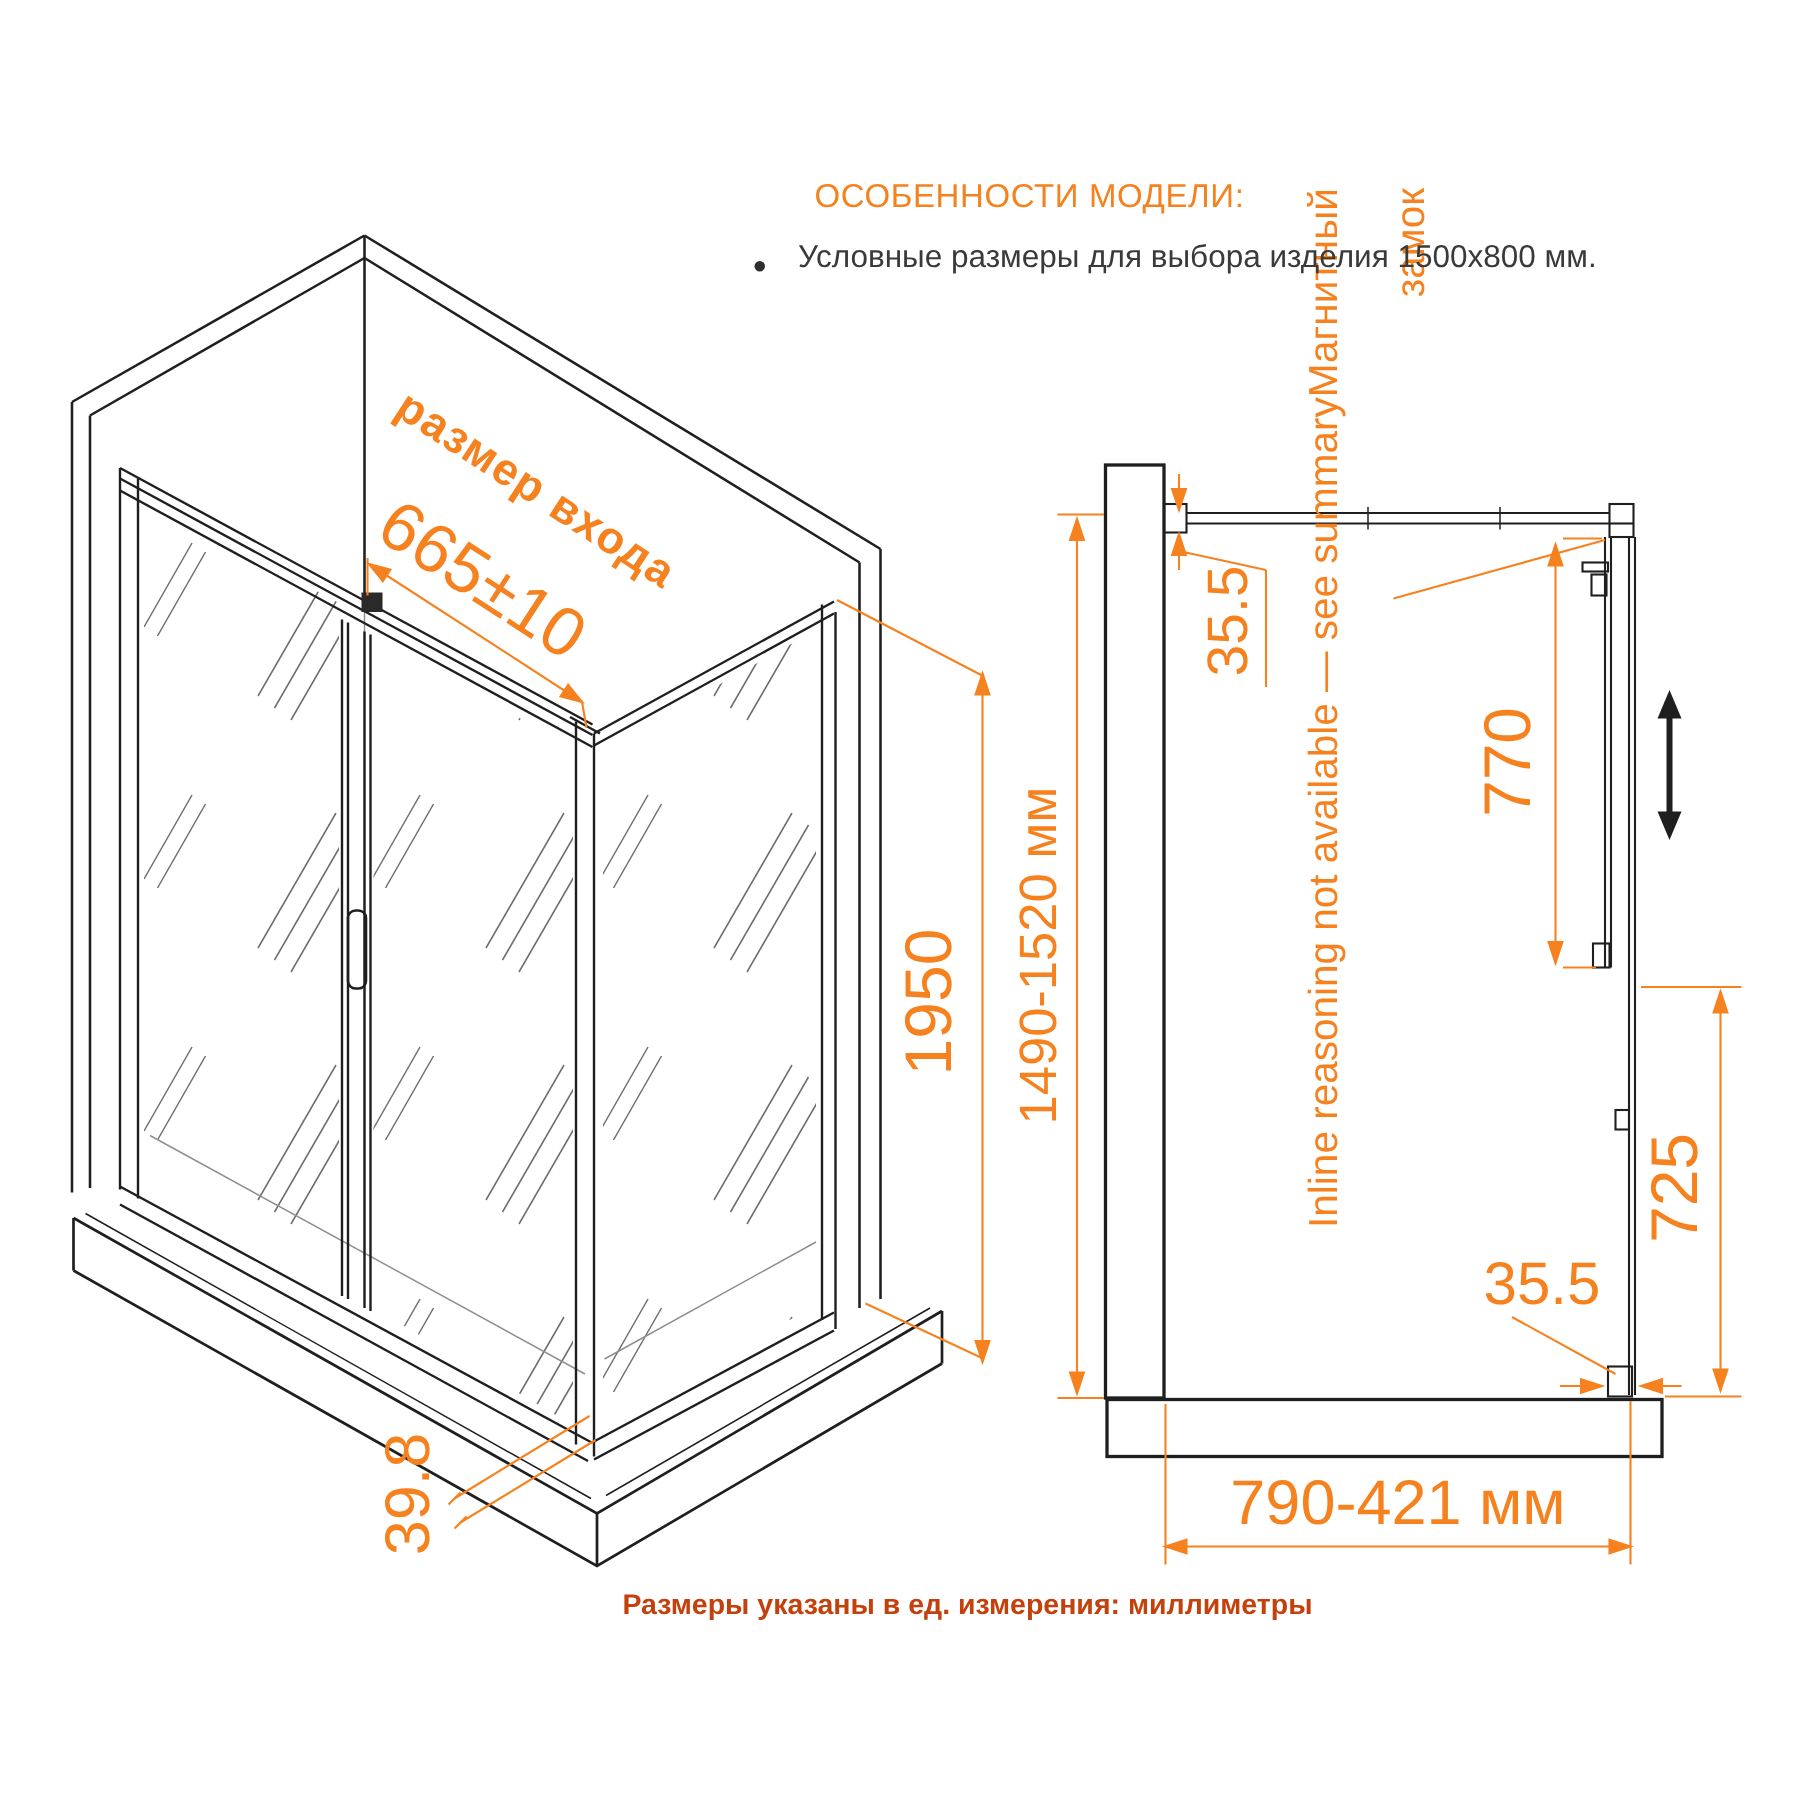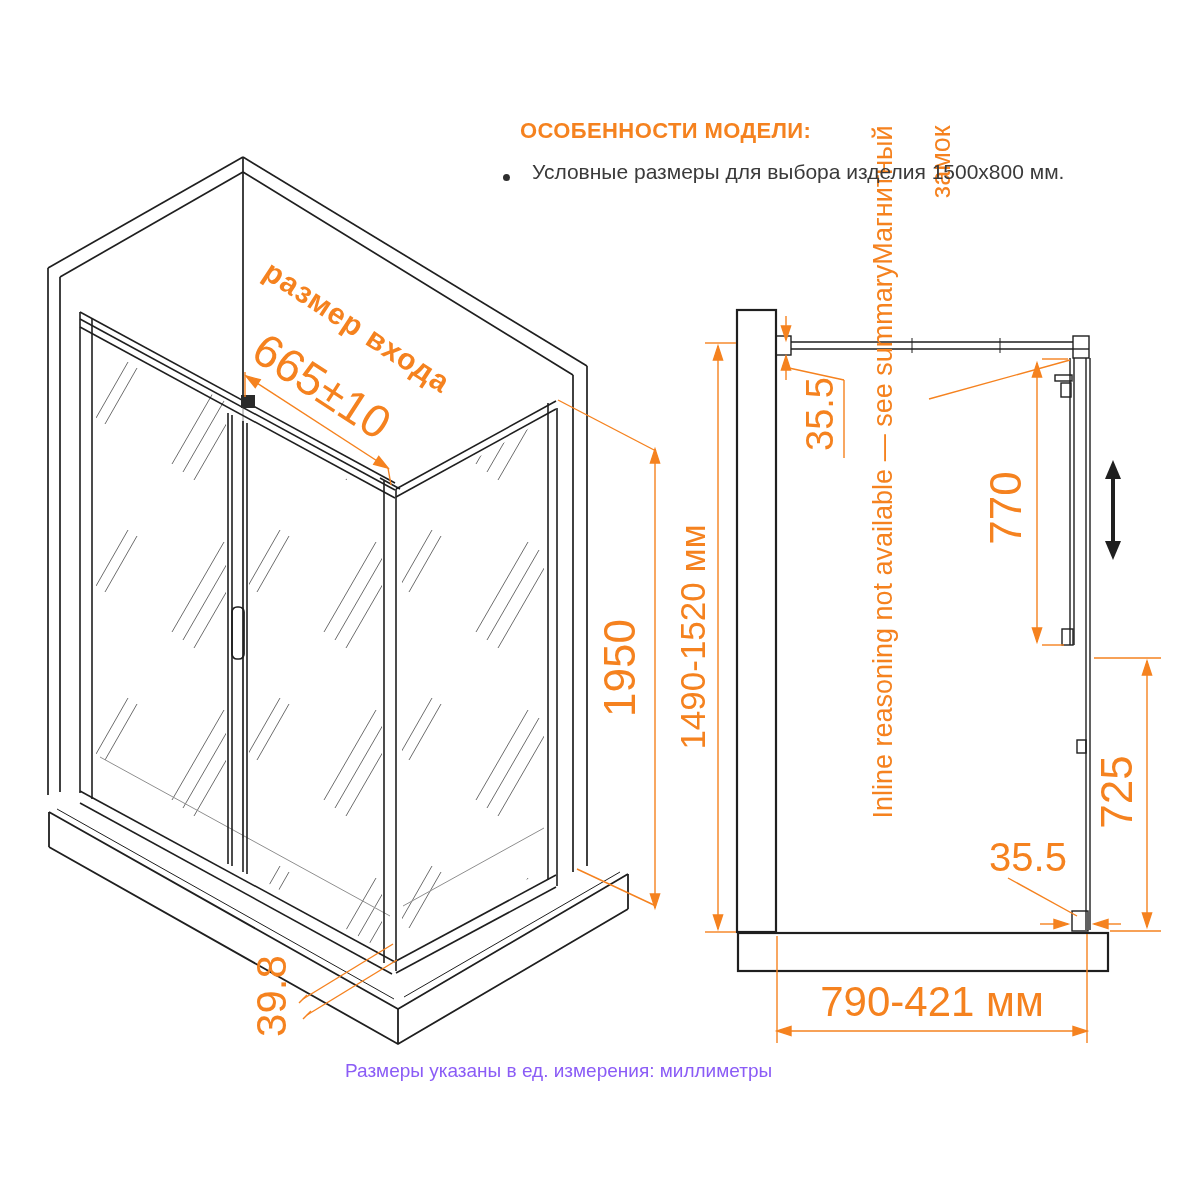--- a/index.html
+++ b/index.html
@@ -1,29 +1,29 @@
 <!DOCTYPE html>
 <html style="--accent: #F5821F;"><head>
 <meta charset="utf-8">
 <style>
   html,body{margin:0;padding:0;background:#ffffff;}
   #page{position:relative;width:1200px;height:1200px;background:#fff;overflow:hidden;
         font-family:"Liberation Sans", sans-serif;}
   #drawing{position:absolute;left:0;top:0;}
   
   .features{position:absolute;left:500px;top:118px;width:700px;color:#3a3a3a;}
-  .features .title{color:var(--accent);font-size:22px;font-weight:700;letter-spacing:.4px;
-                   margin:0 0 14px 20px;}
+  .features .title{color:var(--accent);font-size:22px;font-weight:400;letter-spacing:.4px;
+                   margin:0 0 14px 43px;}
   .li{display:flex;align-items:center;font-size:21px;line-height:28px;margin:0 0 1px 0;}
   .li .dot{flex:0 0 auto;width:7px;height:7px;border-radius:50%;background:#2e2e2e;
            margin:10px 22px 0 3px;}
   .li .txt{white-space:pre-line;}
   
-  .footer{position:absolute;left:345px;top:1060px;width:600px;
-          color:#8b5cf6;font-size:19px;}
+  .footer{position:absolute;left:345px;top:1060px;width:600px;text-align:center;
+          color:#c2410c;font-size:19px;font-weight:bold;}
   
   .dim{position:absolute;color:var(--accent);white-space:pre;transform-origin:center;
        font-weight:400;}
   .rot90{transform:translate(-50%,-50%) rotate(-90deg);}
   .rot33{transform:translate(-50%,-50%) rotate(33deg);}
   .flat{transform:translate(-50%,-50%);}
   
   .k{stroke:#1f1f1f;fill:none;}
   .o{stroke:var(--accent);fill:none;}
   .thin{stroke:#8f8f8f;fill:none;}

